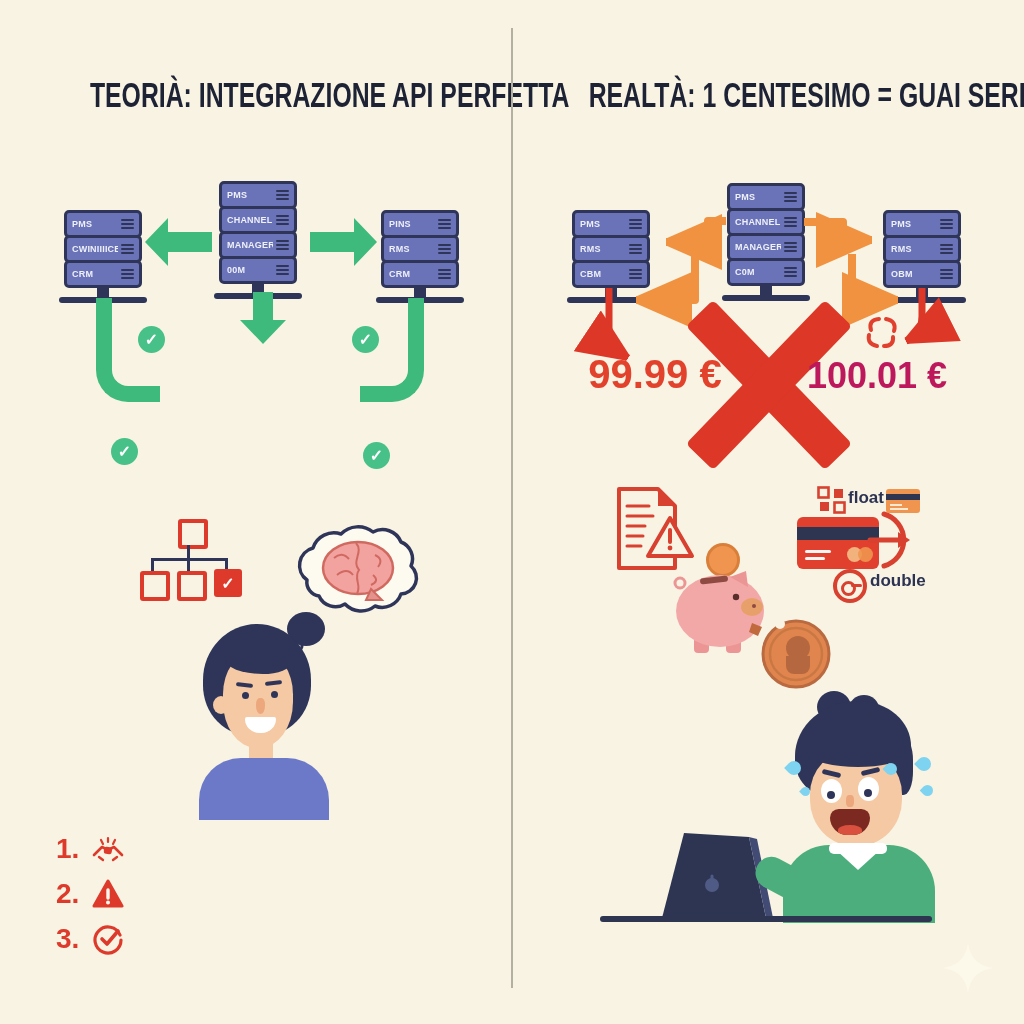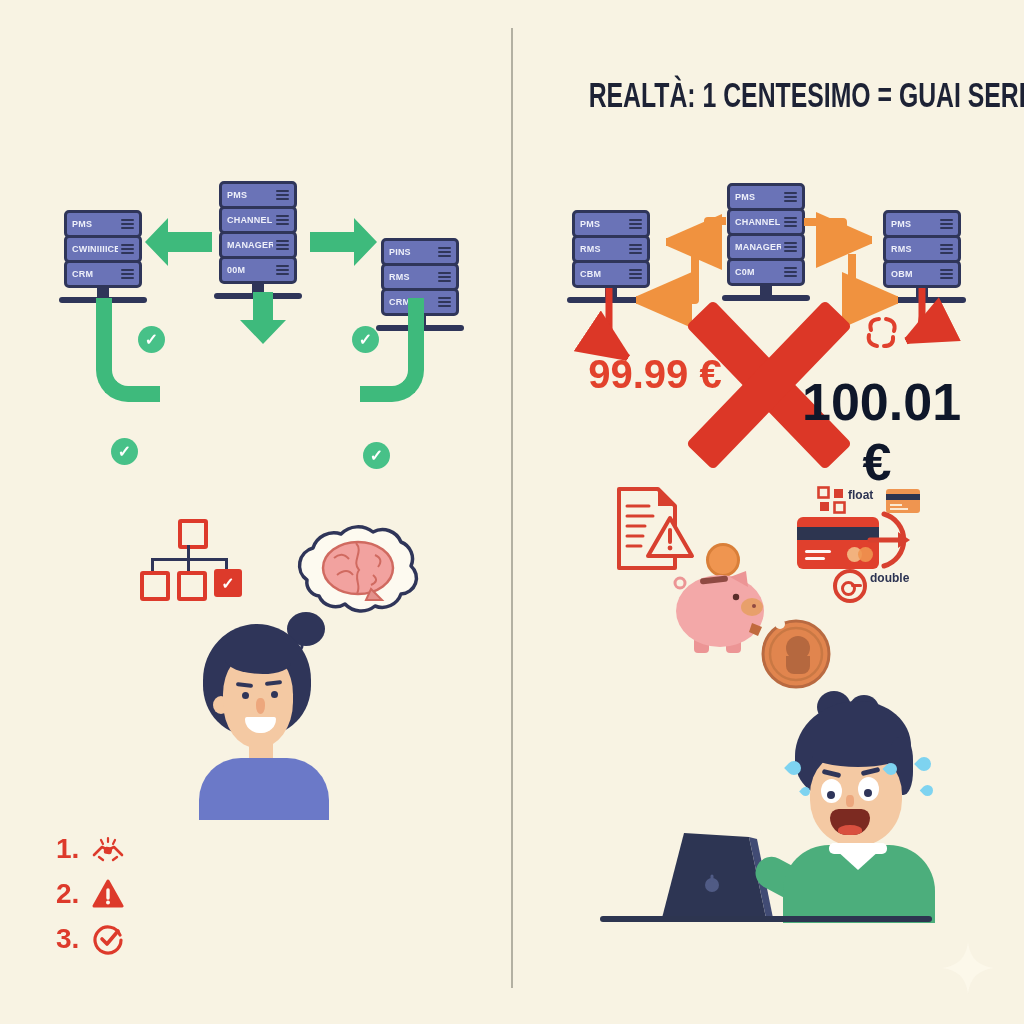--- a/index.html
+++ b/index.html
@@ -49,28 +49,31 @@
   
   .drop{position:absolute;background:#7ed3f0;border-radius:0 50% 50% 50%;transform:rotate(-45deg);}
   
   .card-sm{position:absolute;left:886px;top:489px;width:34px;height:24px;background:#ef9550;border-radius:3px;overflow:hidden;}
   .card-sm .stripe{position:absolute;top:5px;left:0;width:100%;height:6px;background:#2d3550;}
   .card-sm .ln{position:absolute;left:4px;height:2px;background:#fbe9d2;}
   .card-big{position:absolute;left:797px;top:517px;width:82px;height:52px;background:#e0402d;border-radius:6px;overflow:hidden;}
   .card-big .stripe{position:absolute;top:10px;left:0;width:100%;height:13px;background:#2d3550;}
   .card-big .ln{position:absolute;height:3px;background:#fff;border-radius:2px;opacity:.95;}
   .cc{position:absolute;width:15px;height:15px;border-radius:50%;}
-  .mini-label{position:absolute;color:#2c3352;font-size:12px;font-weight:700;}
+  .mini-label{position:absolute;color:#2c3352;font-size:17px;font-weight:700;}
   .desk{position:absolute;left:600px;top:916px;width:332px;height:6px;background:#2d3550;border-radius:3px;z-index:5;}
 </style>
 </head>
 <body>
 
 <div class="stage">
 
+  <div class="panel-title" style="left:30px;width:460px;">
+    <span>TEORIÀ: INTEGRAZIONE API PERFETTA</span>
+  </div>
 
   <div class="server" style="left:64px;top:210px;">
     <div>
         <div class="srv-unit">
           <span class="srv-label">PMS</span>
           <span class="srv-vents">
             <i></i>
             <i></i>
             <i></i>
           </span>
@@ -130,21 +133,21 @@
             <i></i>
             <i></i>
           </span>
         </div>
       </div>
     <div class="stand">
         <div class="pole"></div>
         <div class="bar"></div>
       </div>
   </div>
-  <div class="server" style="left:381px;top:210px;margin-top:28px;">
+  <div class="server" style="left:381px;top:210px;">
     <div>
         <div class="srv-unit">
           <span class="srv-label">PINS</span>
           <span class="srv-vents">
             <i></i>
             <i></i>
             <i></i>
           </span>
         </div>
         <div class="srv-unit">
@@ -385,21 +388,21 @@
   <svg class="abs" style="left:864px;top:316px;" width="36" height="34" viewBox="0 0 36 34">
     <path d="M7 14 Q4 4 15 3 M22 3 Q33 5 30 15 M29 21 Q30 30 20 30 M13 30 Q3 28 5 19" fill="none" stroke="#e0402d" stroke-width="4" stroke-linecap="round"></path>
   </svg>
 
   <div class="abs" style="left:699px;top:312px;width:140px;height:146px;">
     <div class="xbar" style="transform:rotate(46deg);"></div>
     <div class="xbar" style="transform:rotate(-46deg);"></div>
   </div>
 
   <div class="abs" style="left:580px;top:352px;width:150px;text-align:center;font-size:40px;font-weight:800;color:#e2422c;">99.99 €</div>
-  <div class="abs" style="left:802px;top:372px;width:150px;text-align:center;font-size:52px;font-weight:800;color:#0f172a;">100.01 €</div>
+  <div class="abs" style="left:802px;top:355px;width:150px;text-align:center;font-size:36px;font-weight:800;color:#be185d;">100.01 €</div>
 
   <svg class="abs" style="left:614px;top:486px;" width="84" height="90" viewBox="0 0 84 90">
     <path d="M5 3 H44 L61 20 V82 H5 Z" fill="none" stroke="#d8402f" stroke-width="4" stroke-linejoin="round"></path>
     <path d="M44 3 V20 H61 Z" fill="#d8402f"></path>
     <path d="M13 20 h22 M13 30 h26 M13 40 h18 M13 50 h16 M13 60 h14" stroke="#d8402f" stroke-width="3" stroke-linecap="round"></path>
     <path d="M56 32 L78 70 H34 Z" fill="#f8f3e3" stroke="#d8402f" stroke-width="4" stroke-linejoin="round"></path>
     <path d="M56 44 v12" stroke="#d8402f" stroke-width="4" stroke-linecap="round"></path>
     <circle cx="56" cy="62" r="2.4" fill="#d8402f"></circle>
   </svg>
 

